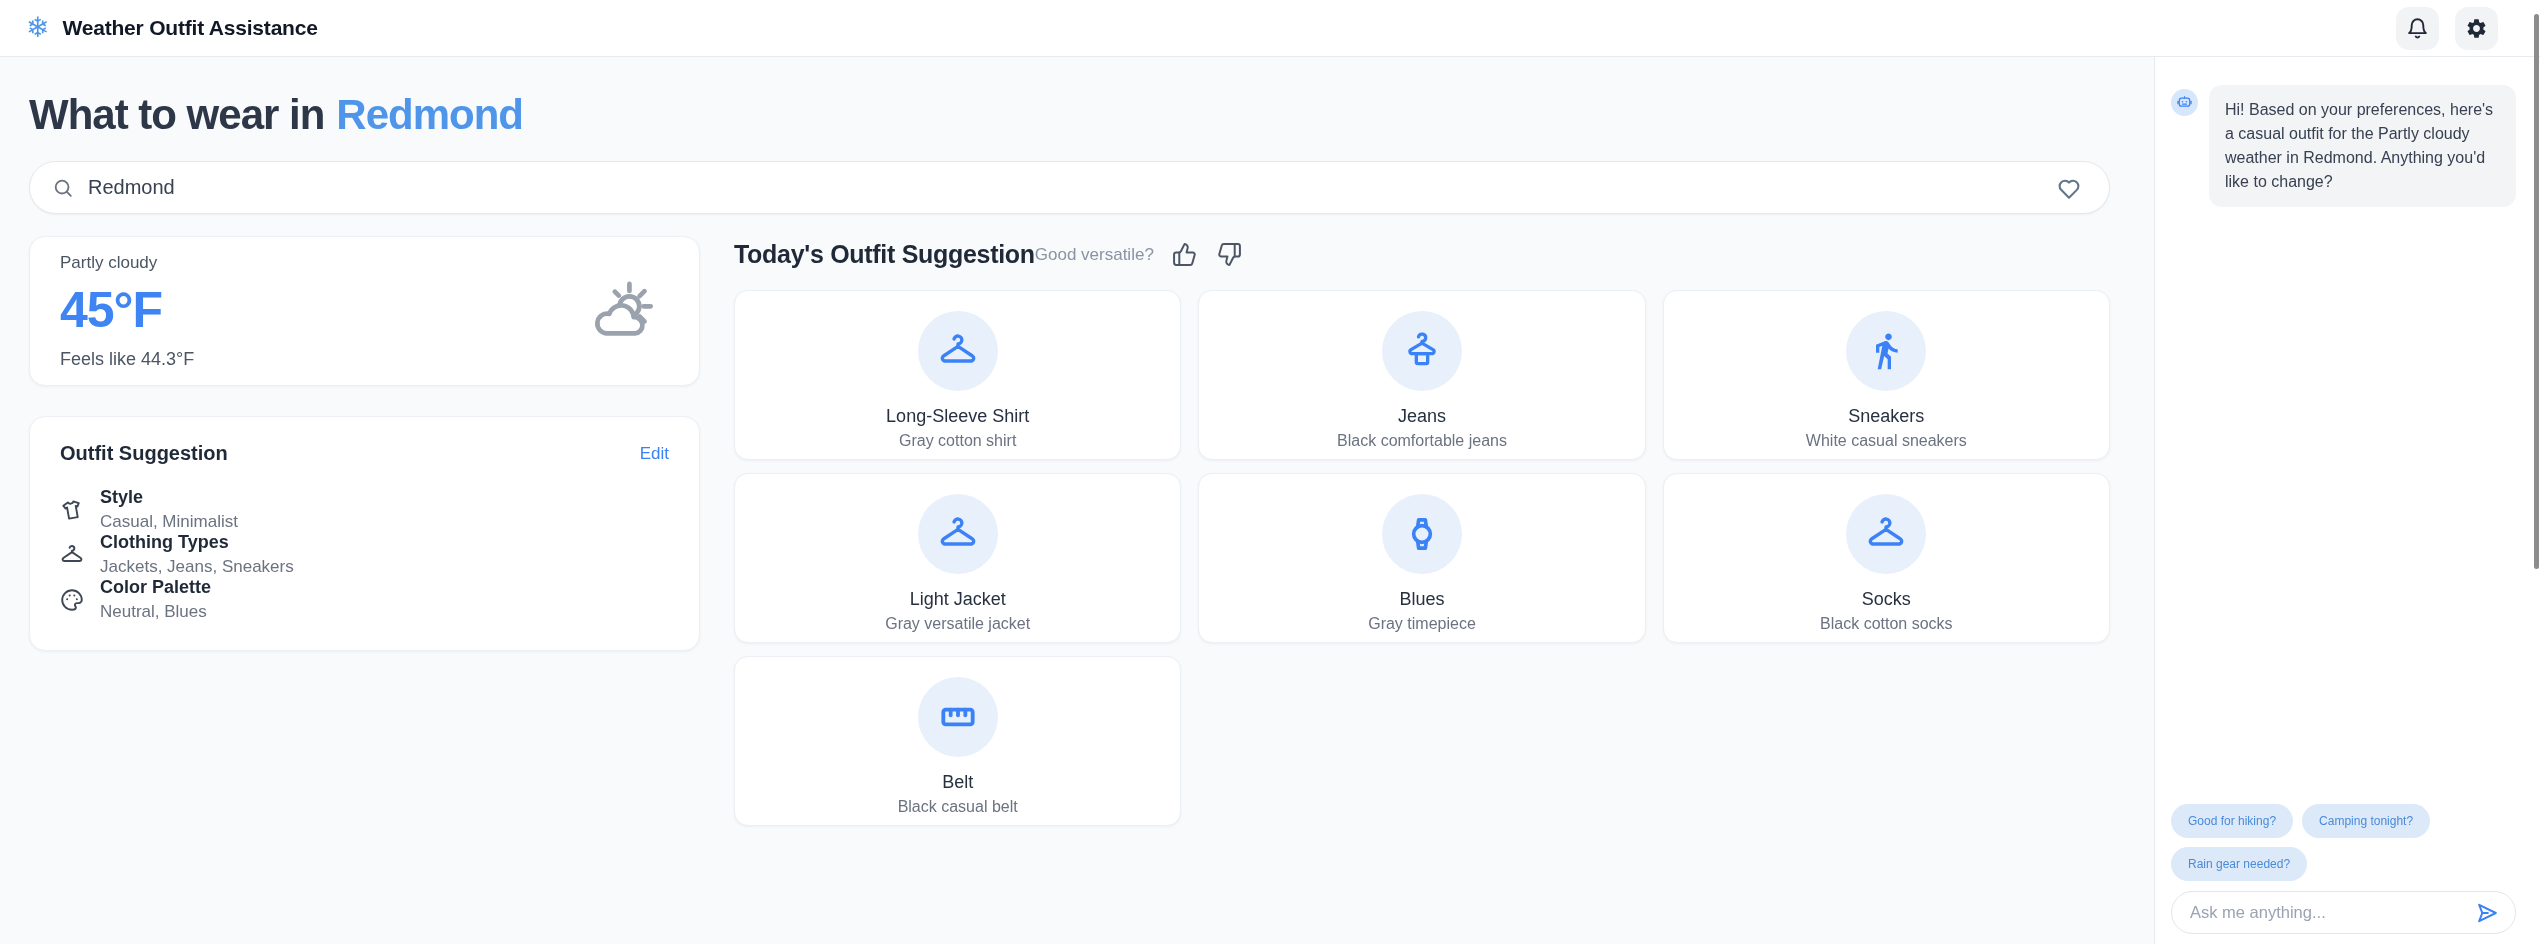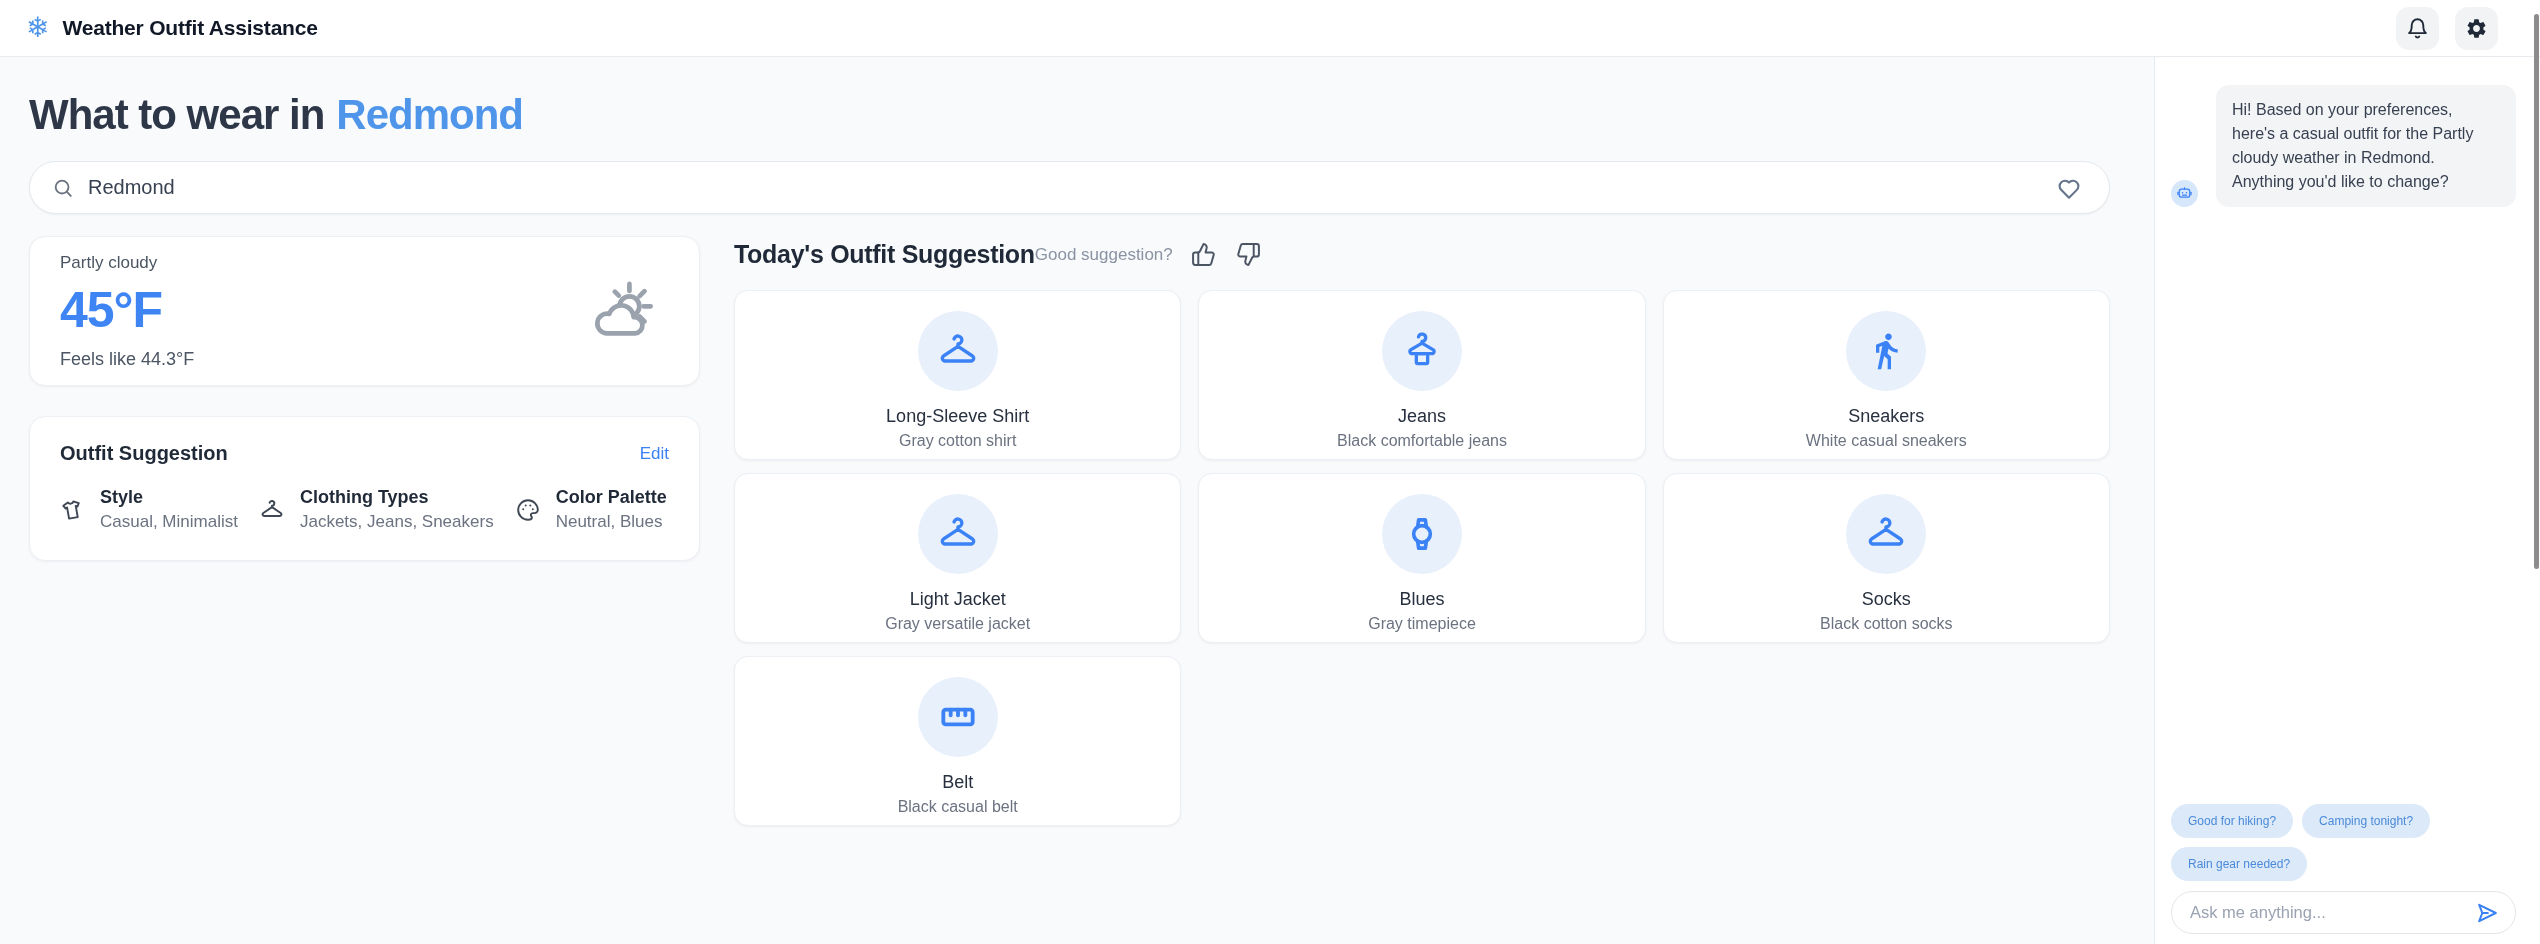--- a/index.html
+++ b/index.html
@@ -63,21 +63,21 @@
   .weather-temp { font-size:50px; font-weight:700; color:#3e85f3; margin:8px 0 10px; letter-spacing:-1px; }
   .weather-feels { font-size:18px; color:#4b5563; }
   .weather-icon-slot { width:66px; height:66px; color:#9aa2ad; margin-right:16px; }
   .weather-icon-slot svg { width:100%; height:100%; }
 
   
   .prefs-card { padding:25px 30px 28px; }
   .prefs-head { display:flex; align-items:center; justify-content:space-between; }
   .prefs-title { font-size:20px; font-weight:700; color:#1f2937; }
   .edit-link { border:none; background:none; cursor:pointer; font-family:inherit; font-size:17px; color:#3b82f6; }
-  .prefs-list { margin-top:22px; display:flex; flex-direction:row; gap:22px; }
+  .prefs-list { margin-top:22px; display:flex; flex-direction:column; }
   .pref-item { display:flex; align-items:center; gap:16px; }
   .pref-icon-slot { width:24px; height:24px; color:#3f4754; flex:none; }
   .pref-icon-slot svg { width:100%; height:100%; }
   .pref-label { font-size:18px; font-weight:700; color:#1f2937; }
   .pref-value { font-size:17px; color:#6b7280; margin-top:4px; }
 
   
   .sugg-head { display:flex; align-items:center; justify-content:flex-start; margin:4px 0 21px; }
   .sugg-title { font-size:25px; font-weight:700; color:#1f2937; letter-spacing:-0.3px; }
   .feedback { display:flex; align-items:center; gap:16px; }
@@ -98,21 +98,21 @@
   .card-icon-slot { width:40px; height:40px; color:#3b82f6; }
   .card-icon-slot svg { width:100%; height:100%; }
   .card-title { font-size:18px; font-weight:500; color:#27303f; margin-top:15px; }
   .card-sub { font-size:16px; color:#6b7280; margin-top:5px; }
 
   
   .chat {
     width:386px; flex:none; background:#fff; border-left:1px solid #e7eaee;
     display:flex; flex-direction:column; padding:28px 24px 10px 16px;
   }
-  .msg-row { display:flex; align-items:flex-end; gap:18px; }
+  .msg-row { display:flex; align-items:flex-start; gap:11px; }
   .avatar {
     width:27px; height:27px; border-radius:50%; background:#d6e6fb; flex:none;
     display:flex; align-items:center; justify-content:center; margin-top:4px;
   }
   .bot-icon-slot { width:17px; height:17px; color:#3b82f6; }
   .bot-icon-slot svg { width:100%; height:100%; }
   .bubble {
     background:#f3f4f6; border-radius:13px; padding:13px 16px;
     font-size:16px; line-height:1.5; color:#374151; flex:1;
   }
@@ -248,21 +248,21 @@
     </div>
   </div>
             </div>
         </section>
       </div>
 
       <div class="right-col">
         <div class="sugg-head">
           <h2 class="sugg-title">Today's Outfit Suggestion</h2>
           <div class="feedback">
-            <span class="feedback-label">Good suggestion?</span>
+            <span class="feedback-label">Good versatile?</span>
             <button class="thumb-btn">
               <svg viewBox="0 0 24 24" fill="none" stroke="currentColor" stroke-width="1.9" stroke-linecap="round" stroke-linejoin="round">
                 <path d="M7 10v12"></path>
                 <path d="M15 5.88 14 10h5.83a2 2 0 0 1 1.92 2.56l-2.33 8A2 2 0 0 1 17.5 22H4a2 2 0 0 1-2-2v-8a2 2 0 0 1 2-2h2.76a2 2 0 0 0 1.79-1.11L12 2a3.13 3.13 0 0 1 3 3.88Z"></path>
               </svg>
             </button>
             <button class="thumb-btn">
               <svg viewBox="0 0 24 24" fill="none" stroke="currentColor" stroke-width="1.9" stroke-linecap="round" stroke-linejoin="round">
                 <g transform="rotate(180 12 12)">
                   <path d="M7 10v12"></path>

